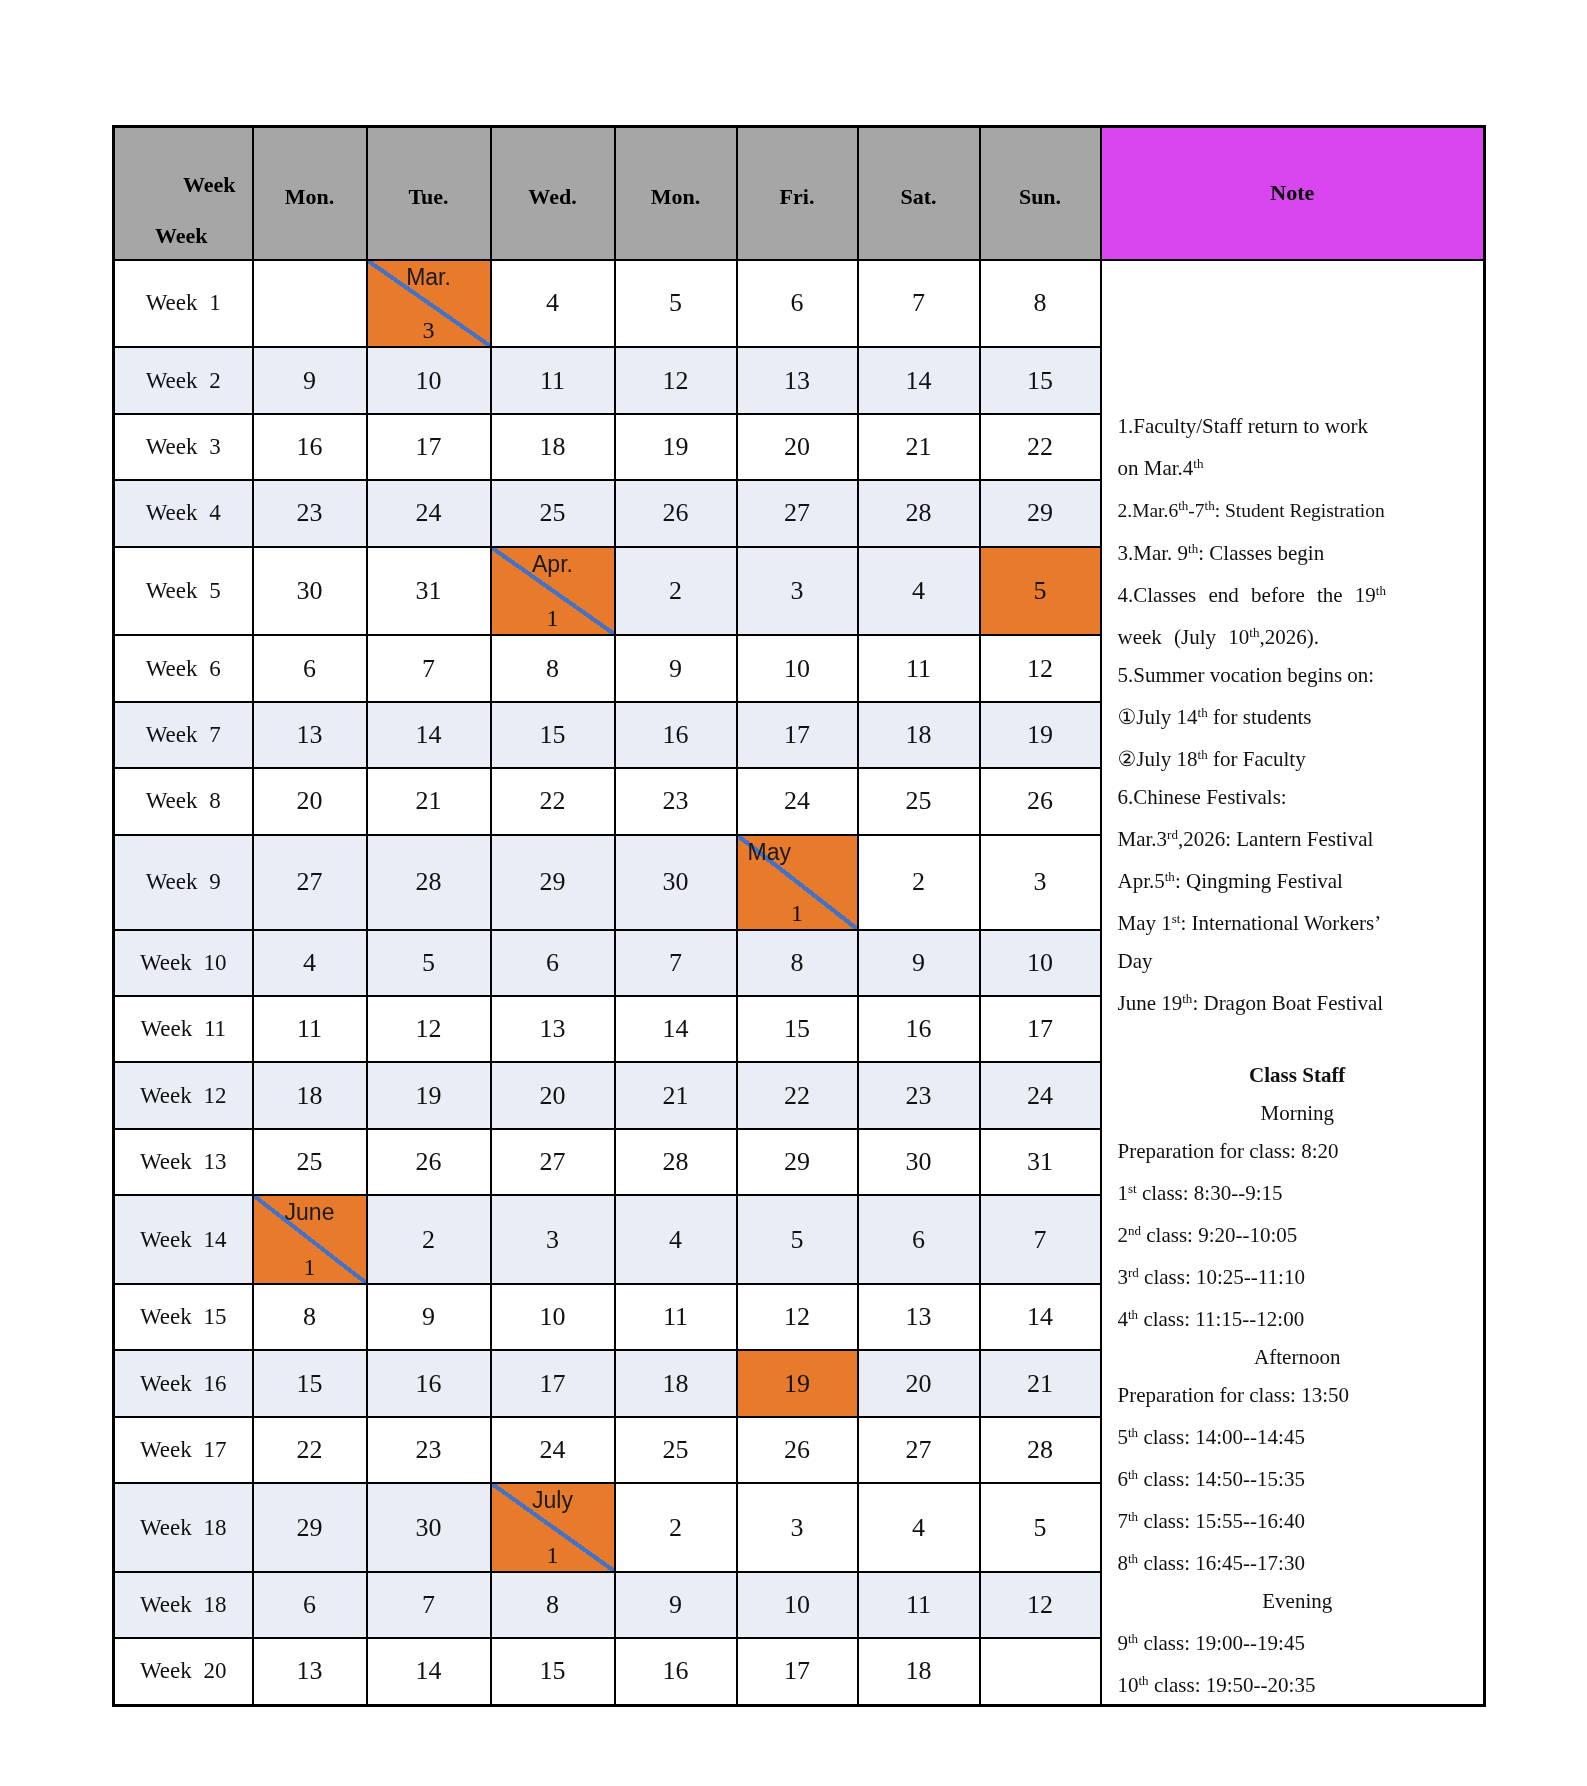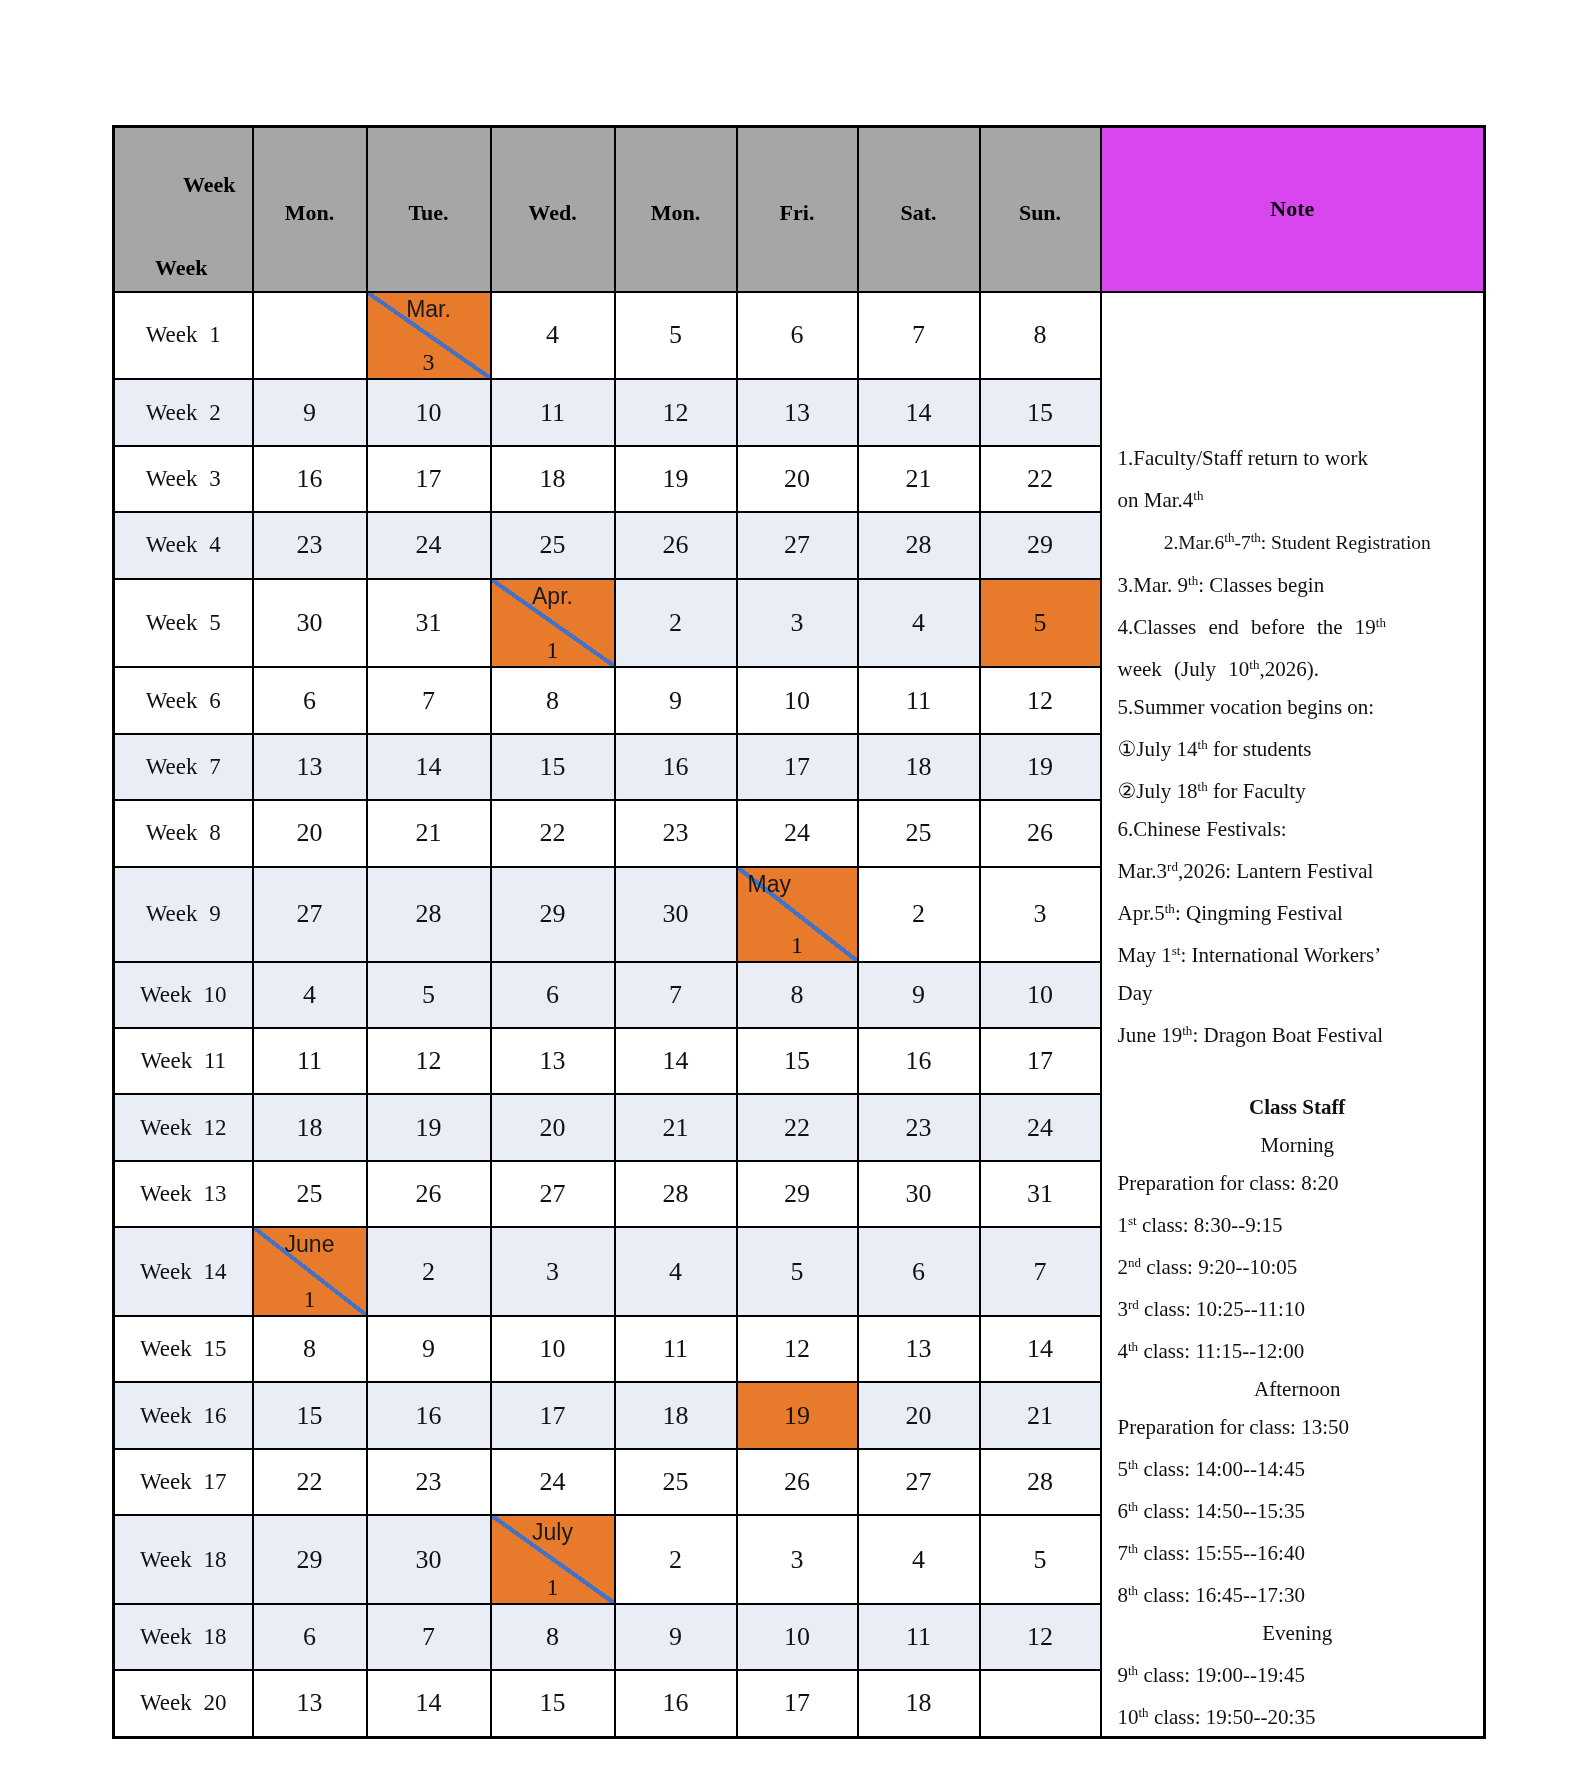--- a/index.html
+++ b/index.html
@@ -28,21 +28,21 @@
       background:linear-gradient(to top right,transparent 48.6%,var(--line,#4472c4) 48.6%,var(--line,#4472c4) 51.6%,transparent 51.6%);}
   td.split .m{position:absolute;top:3px;left:0;right:0;
       font-family:"Liberation Sans","DejaVu Sans",sans-serif;font-size:23px;color:#1a1a1a;}
   td.split .m.left{text-align:left;padding-left:10px;}
   td.split .dn{position:absolute;bottom:2px;left:0;right:0;text-align:center;font-size:24px;}
   td.note-cell{background:#ffffff;vertical-align:top;text-align:left;margin-left:26px;}
   .note{padding:146px 6px 0 16px;font-size:21px;line-height:38px;color:#111;}
   .nline{white-space:nowrap;}
   .nline.c{text-align:center;white-space:normal;}
   .nline.b{font-weight:bold;}
-  .nline.s{font-size:19.5px;text-align:center;}
+  .nline.s{font-size:19.5px;}
   .nline.w{word-spacing:7px;}
   .nline.blank{height:34px;}
   .sup{font-size:13px;vertical-align:7px;}
 </style>
 </head>
 <body>
 
 <div class="page">
   <table class="cal" id="cal">
       <colgroup>
@@ -50,21 +50,21 @@
         <col style="width: 114px;">
         <col style="width: 124px;">
         <col style="width: 124px;">
         <col style="width: 122px;">
         <col style="width: 121px;">
         <col style="width: 122px;">
         <col style="width: 121px;">
         <col style="width: 384px;">
       </colgroup>
       <thead>
-        <tr style="height: 165px;">
+        <tr style="height: 133px;">
           <th class="corner">
             <span class="wk1">Week</span>
             <span class="wk2">Week</span>
           </th>
           <th class="dayh">Mon.</th>
           <th class="dayh">Tue.</th>
           <th class="dayh">Wed.</th>
           <th class="dayh">Mon.</th>
           <th class="dayh">Fri.</th>
           <th class="dayh">Sat.</th>

